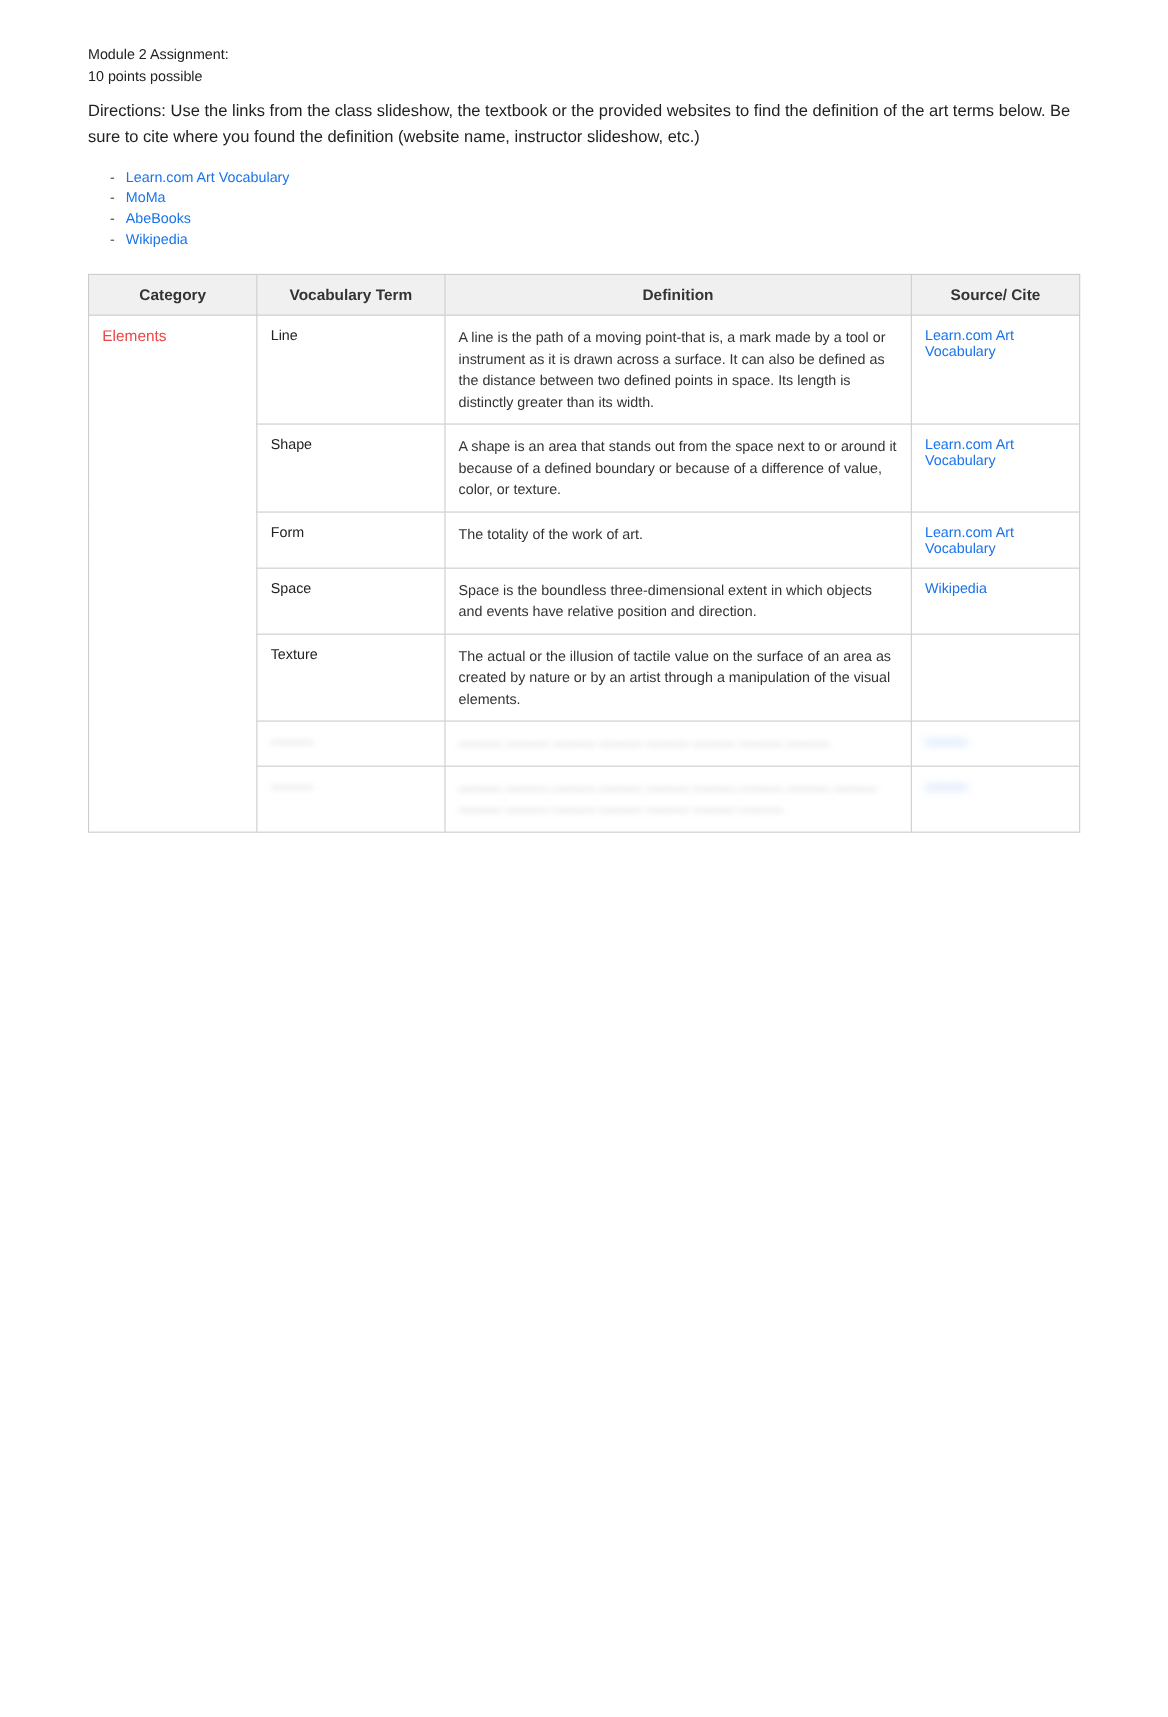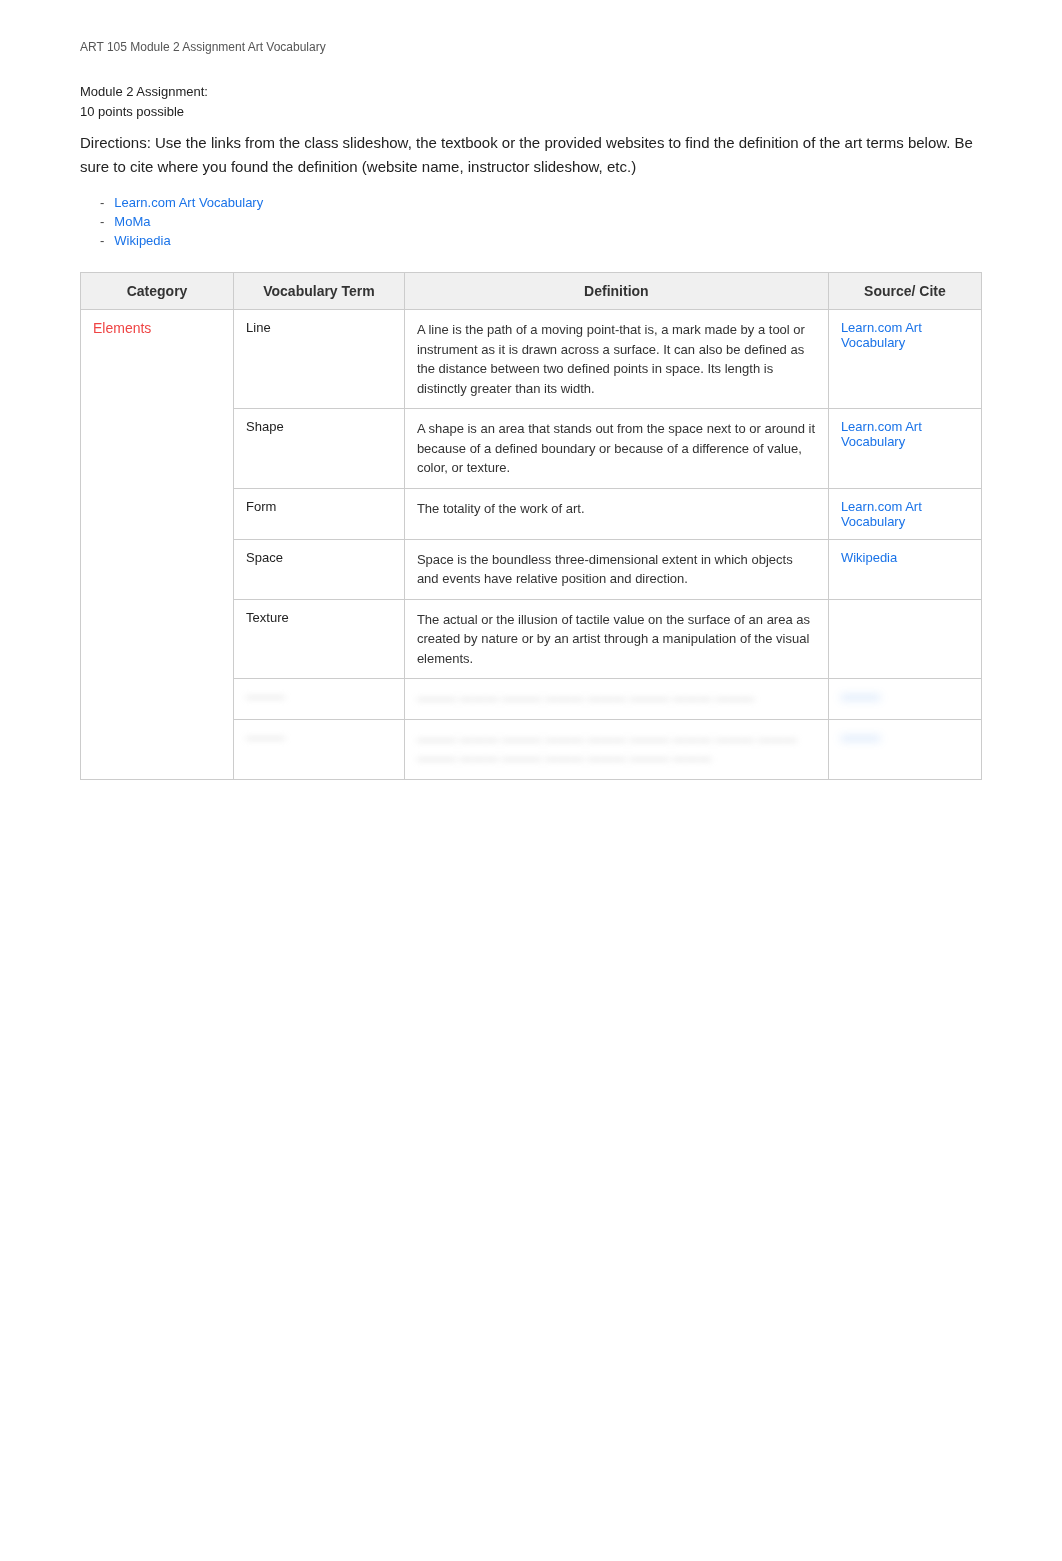--- a/index.html
+++ b/index.html
@@ -107,35 +107,37 @@
     }
     .blurred .source-link {
       filter: blur(3px);
     }
   </style>
 </head>
 <body>
 
 <div class="page">
 
-  <div class="doc-title">ART 105 Module 2 Assignment Art Vocabulary</div>
 
   <div class="header-block">
     <p>Module 2 Assignment:</p>
     <p>10 points possible</p>
   </div>
 
   <p class="directions">Directions: Use the links from the class slideshow, the textbook or the provided websites to find the definition of the art terms below. Be sure to cite where you found the definition    (website name, instructor slideshow, etc.)</p>
 
   <ul class="links-list">
     <li>
       <a href="#">Learn.com Art Vocabulary</a>
     </li>
     <li>
       <a href="#">MoMa</a>
+    </li>
+    <li>
+      <a href="#">AbeBooks</a>
     </li>
     <li>
       <a href="#">Wikipedia</a>
     </li>
   </ul>
 
   <table class="vocab-table">
     <thead>
       <tr>
         <th class="col-category">Category</th>

